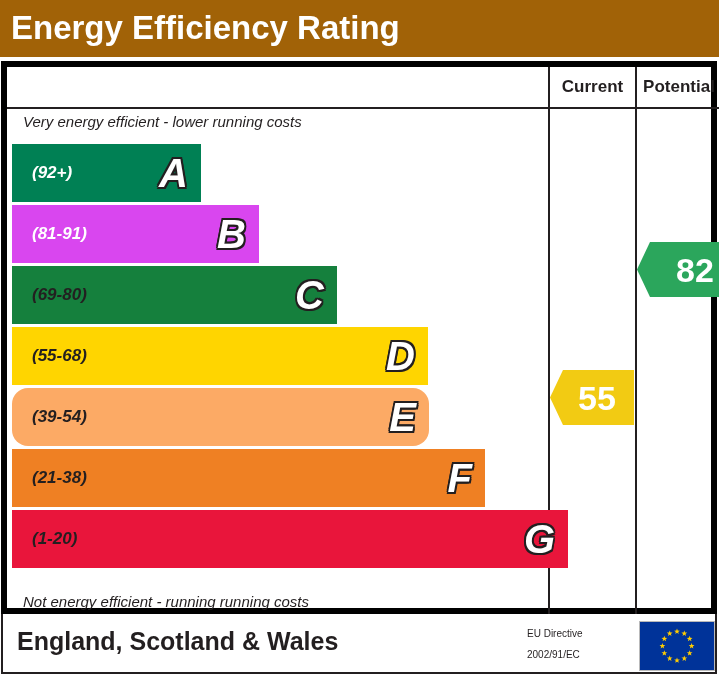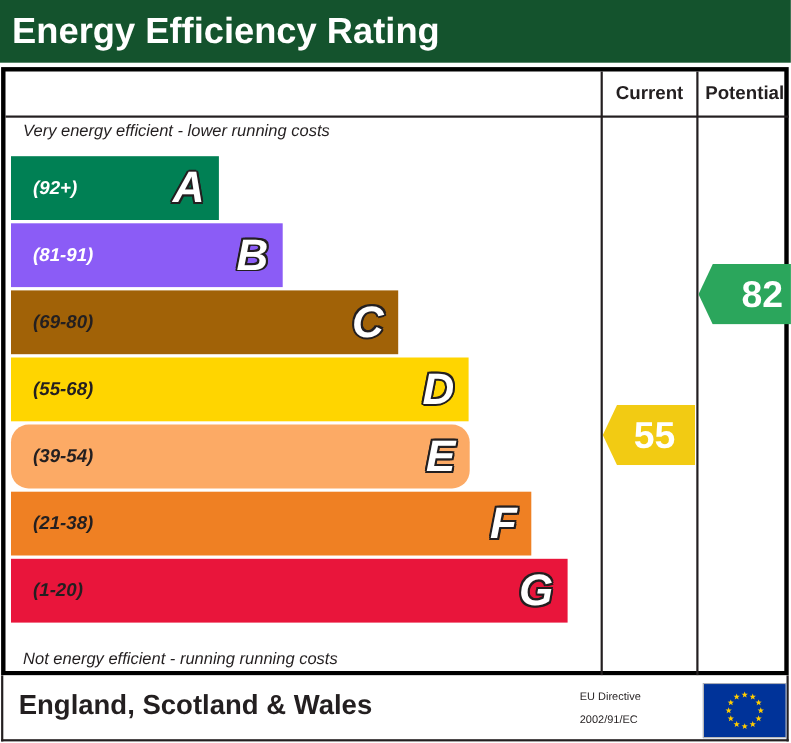--- a/index.html
+++ b/index.html
@@ -3,32 +3,32 @@
 <meta charset="utf-8">
 <style>
   html,body{margin:0;padding:0;background:#fff;}
   body{width:719px;height:675px;font-family:"Liberation Sans",sans-serif;-webkit-font-smoothing:antialiased;}
 
   #epc{position:relative;width:719px;height:675px;box-sizing:border-box;}
 
   
   .epc-header{
     position:absolute;left:0;top:0;width:719px;height:57px;
-    background:#14532d;box-sizing:border-box;
+    background:#a16207;box-sizing:border-box;
   }
   .epc-header-title{
     position:absolute;left:11px;top:5px;
     font-size:33px;font-weight:bold;color:#ffffff;letter-spacing:0px;
     line-height:46px;white-space:nowrap;
   }
 
   
   .table-frame{
     position:absolute;left:1px;top:61px;width:716px;height:553px;
-    border:4px solid #000000;box-sizing:border-box;background:#fff;
+    border:6px solid #000000;box-sizing:border-box;background:#fff;
   }
   
   .vdiv{position:absolute;top:0;width:2px;background:#231f20;}
   .vdiv.a{left:541px;height:549px;}
   .vdiv.b{left:628px;height:549px;}
   
   .hrule{position:absolute;left:0;top:40px;width:712px;height:2px;background:#231f20;}
 
   .col-head{
     position:absolute;top:6px;height:28px;line-height:28px;
@@ -112,46 +112,46 @@
     <div class="col-head potential">Potential</div>
 
     <div class="caption top">Very energy efficient - lower running costs</div>
     <div class="caption bottom">Not energy efficient - running running costs</div>
 
     <div class="band dark" id="band-0" style="top: 77px; width: 189px; background: rgb(0, 128, 84);">
       <span class="band-range">(92+)</span>
       <span class="band-letter">A</span>
     </div>
 
-    <div class="band dark" id="band-1" style="top: 138px; width: 247px; background: #8b5cf6;">
+    <div class="band dark" id="band-1" style="top: 138px; width: 247px; background: #d946ef;">
       <span class="band-range">(81-91)</span>
       <span class="band-letter">B</span>
     </div>
 
-    <div class="band" id="band-2" style="top: 199px; width: 352px; background: #a16207;">
+    <div class="band" id="band-2" style="top: 199px; width: 325px; background: #15803d;">
       <span class="band-range">(69-80)</span>
       <span class="band-letter">C</span>
     </div>
 
     <div class="band" id="band-3" style="top: 260px; width: 416px; background: rgb(255, 213, 0);">
       <span class="band-range">(55-68)</span>
       <span class="band-letter">D</span>
     </div>
 
     <div class="band" id="band-4" style="top: 321px; width: 417px; background: rgb(252, 170, 101); border-radius: 16px;">
       <span class="band-range">(39-54)</span>
       <span class="band-letter">E</span>
     </div>
 
     <div class="band" id="band-5" style="top: 382px; width: 473px; background: rgb(239, 128, 35);">
       <span class="band-range">(21-38)</span>
       <span class="band-letter">F</span>
     </div>
 
-    <div class="band" id="band-6" style="top: 443px; width: 506px; background: rgb(233, 21, 59);">
+    <div class="band" id="band-6" style="top: 443px; width: 556px; background: rgb(233, 21, 59);">
       <span class="band-range">(1-20)</span>
       <span class="band-letter">G</span>
     </div>
 
     <div class="arrow" id="rating-0" style="top: 303px; left: 543px; width: 84px; background: rgb(242, 203, 19);">
       <span class="arrow-value">55</span>
     </div>
     <div class="arrow" id="rating-1" style="top: 175px; left: 630px; width: 106px; background: rgb(43, 166, 92);">
       <span class="arrow-value">82</span>
     </div>

